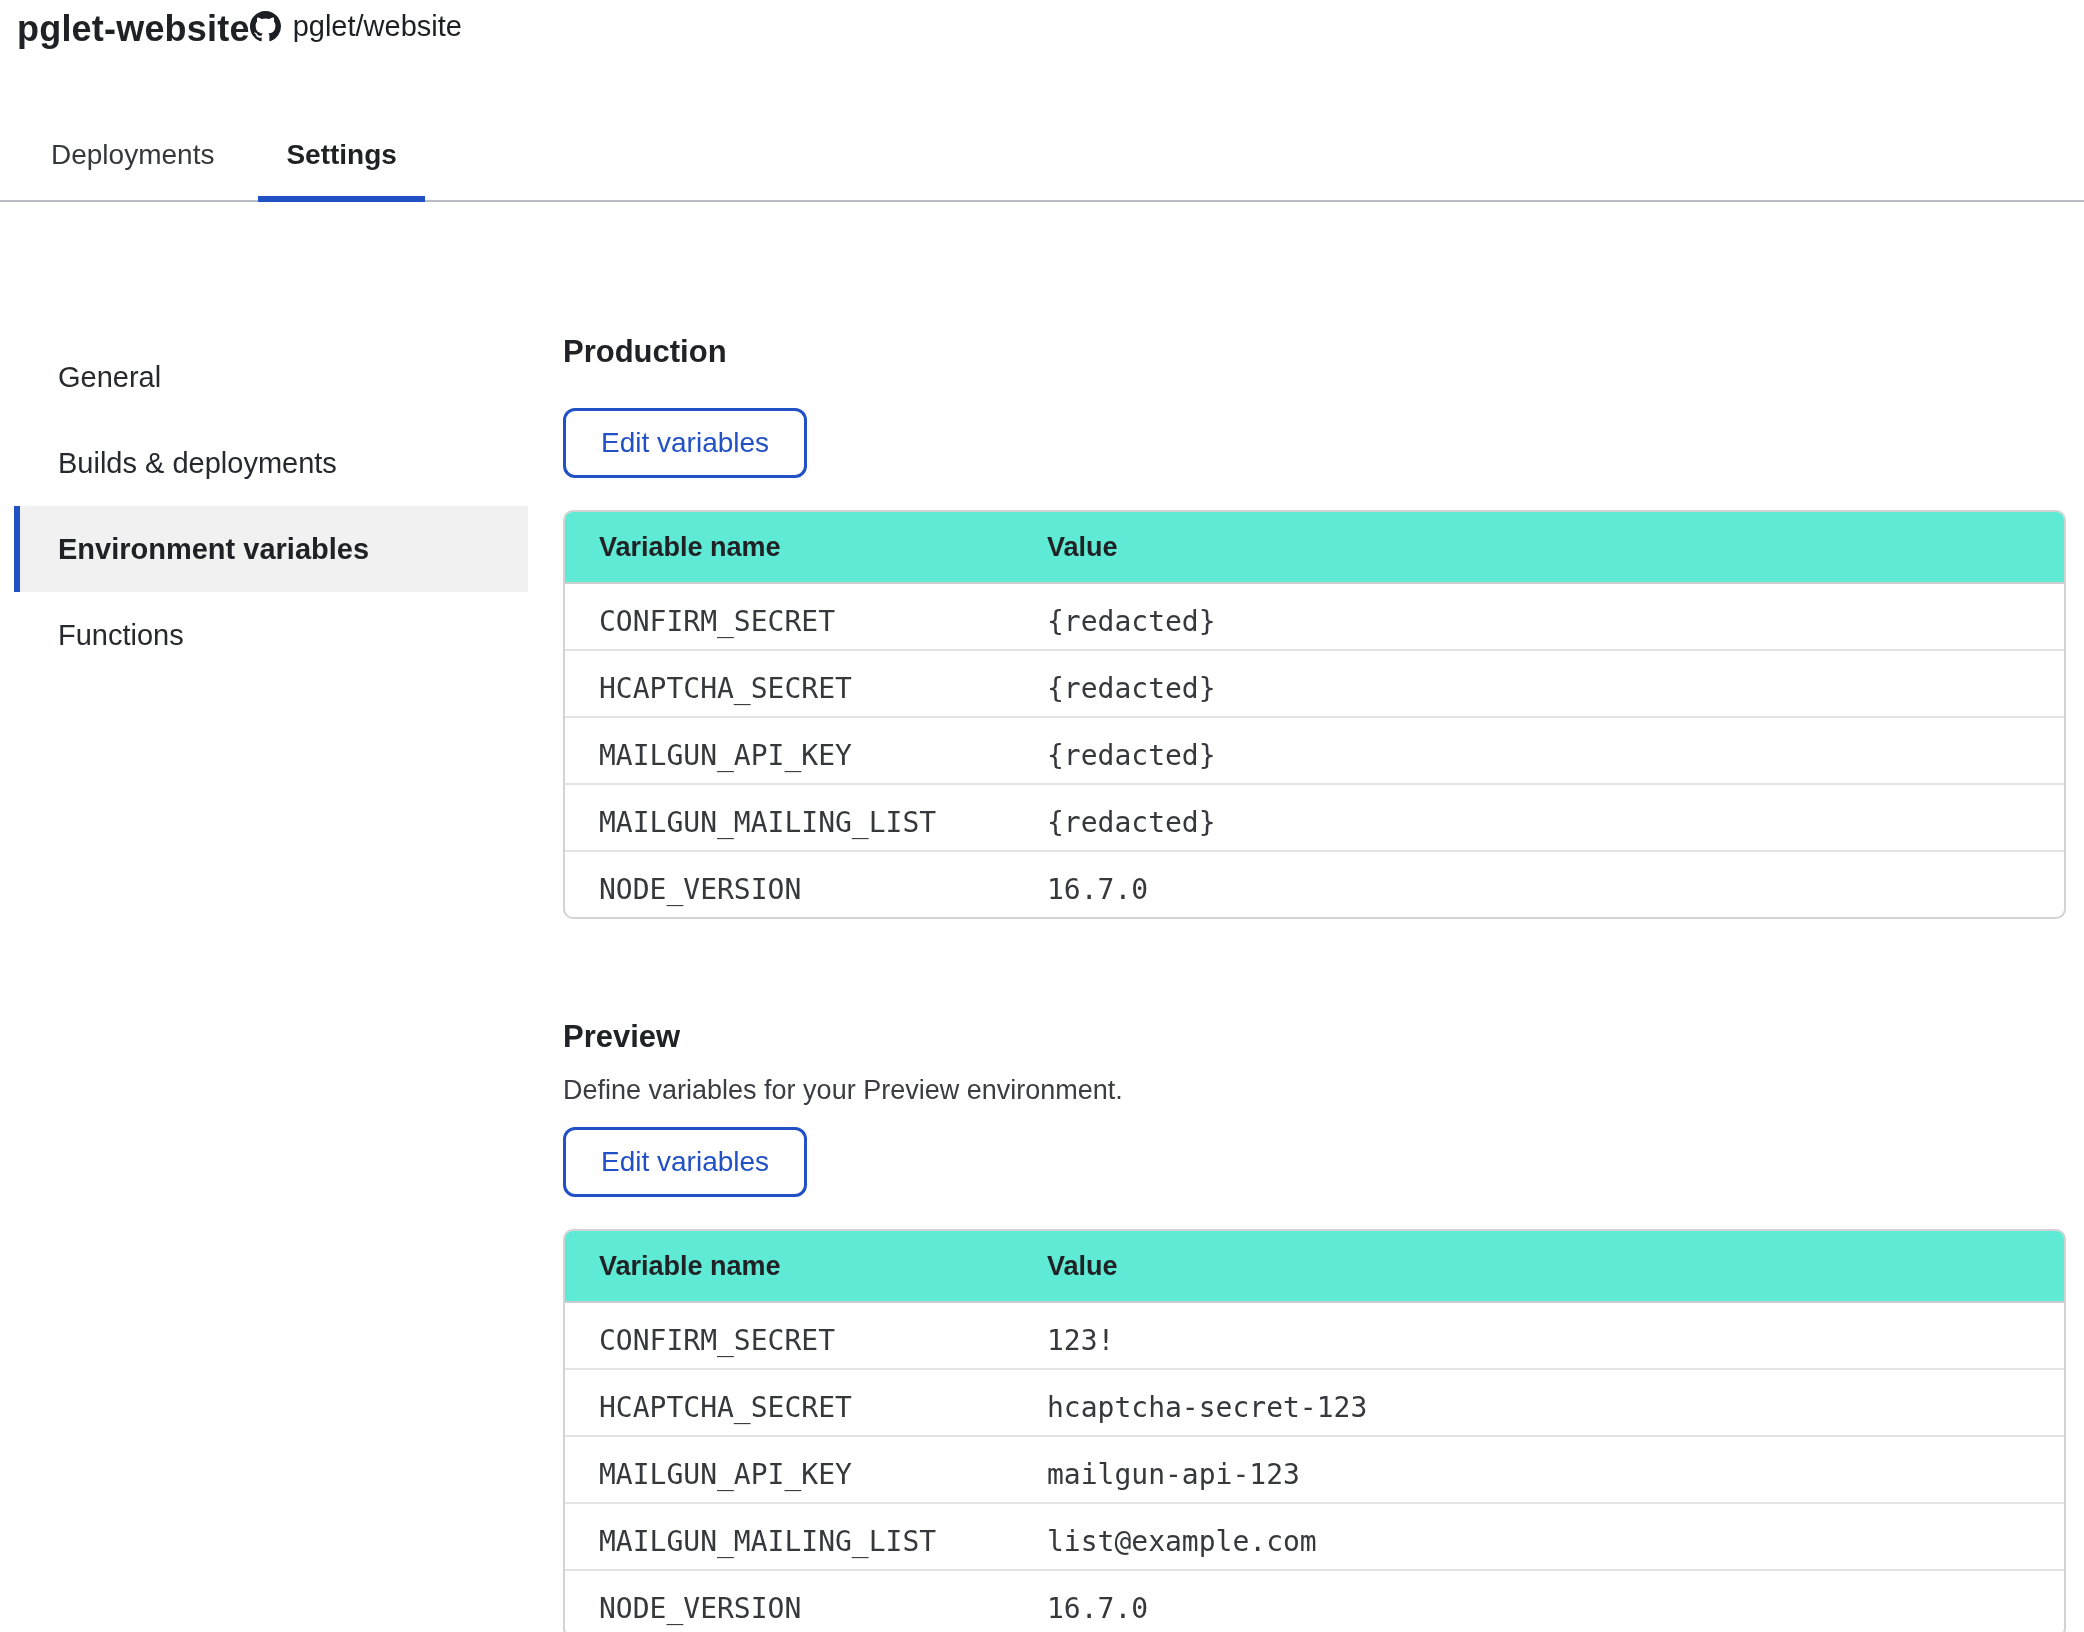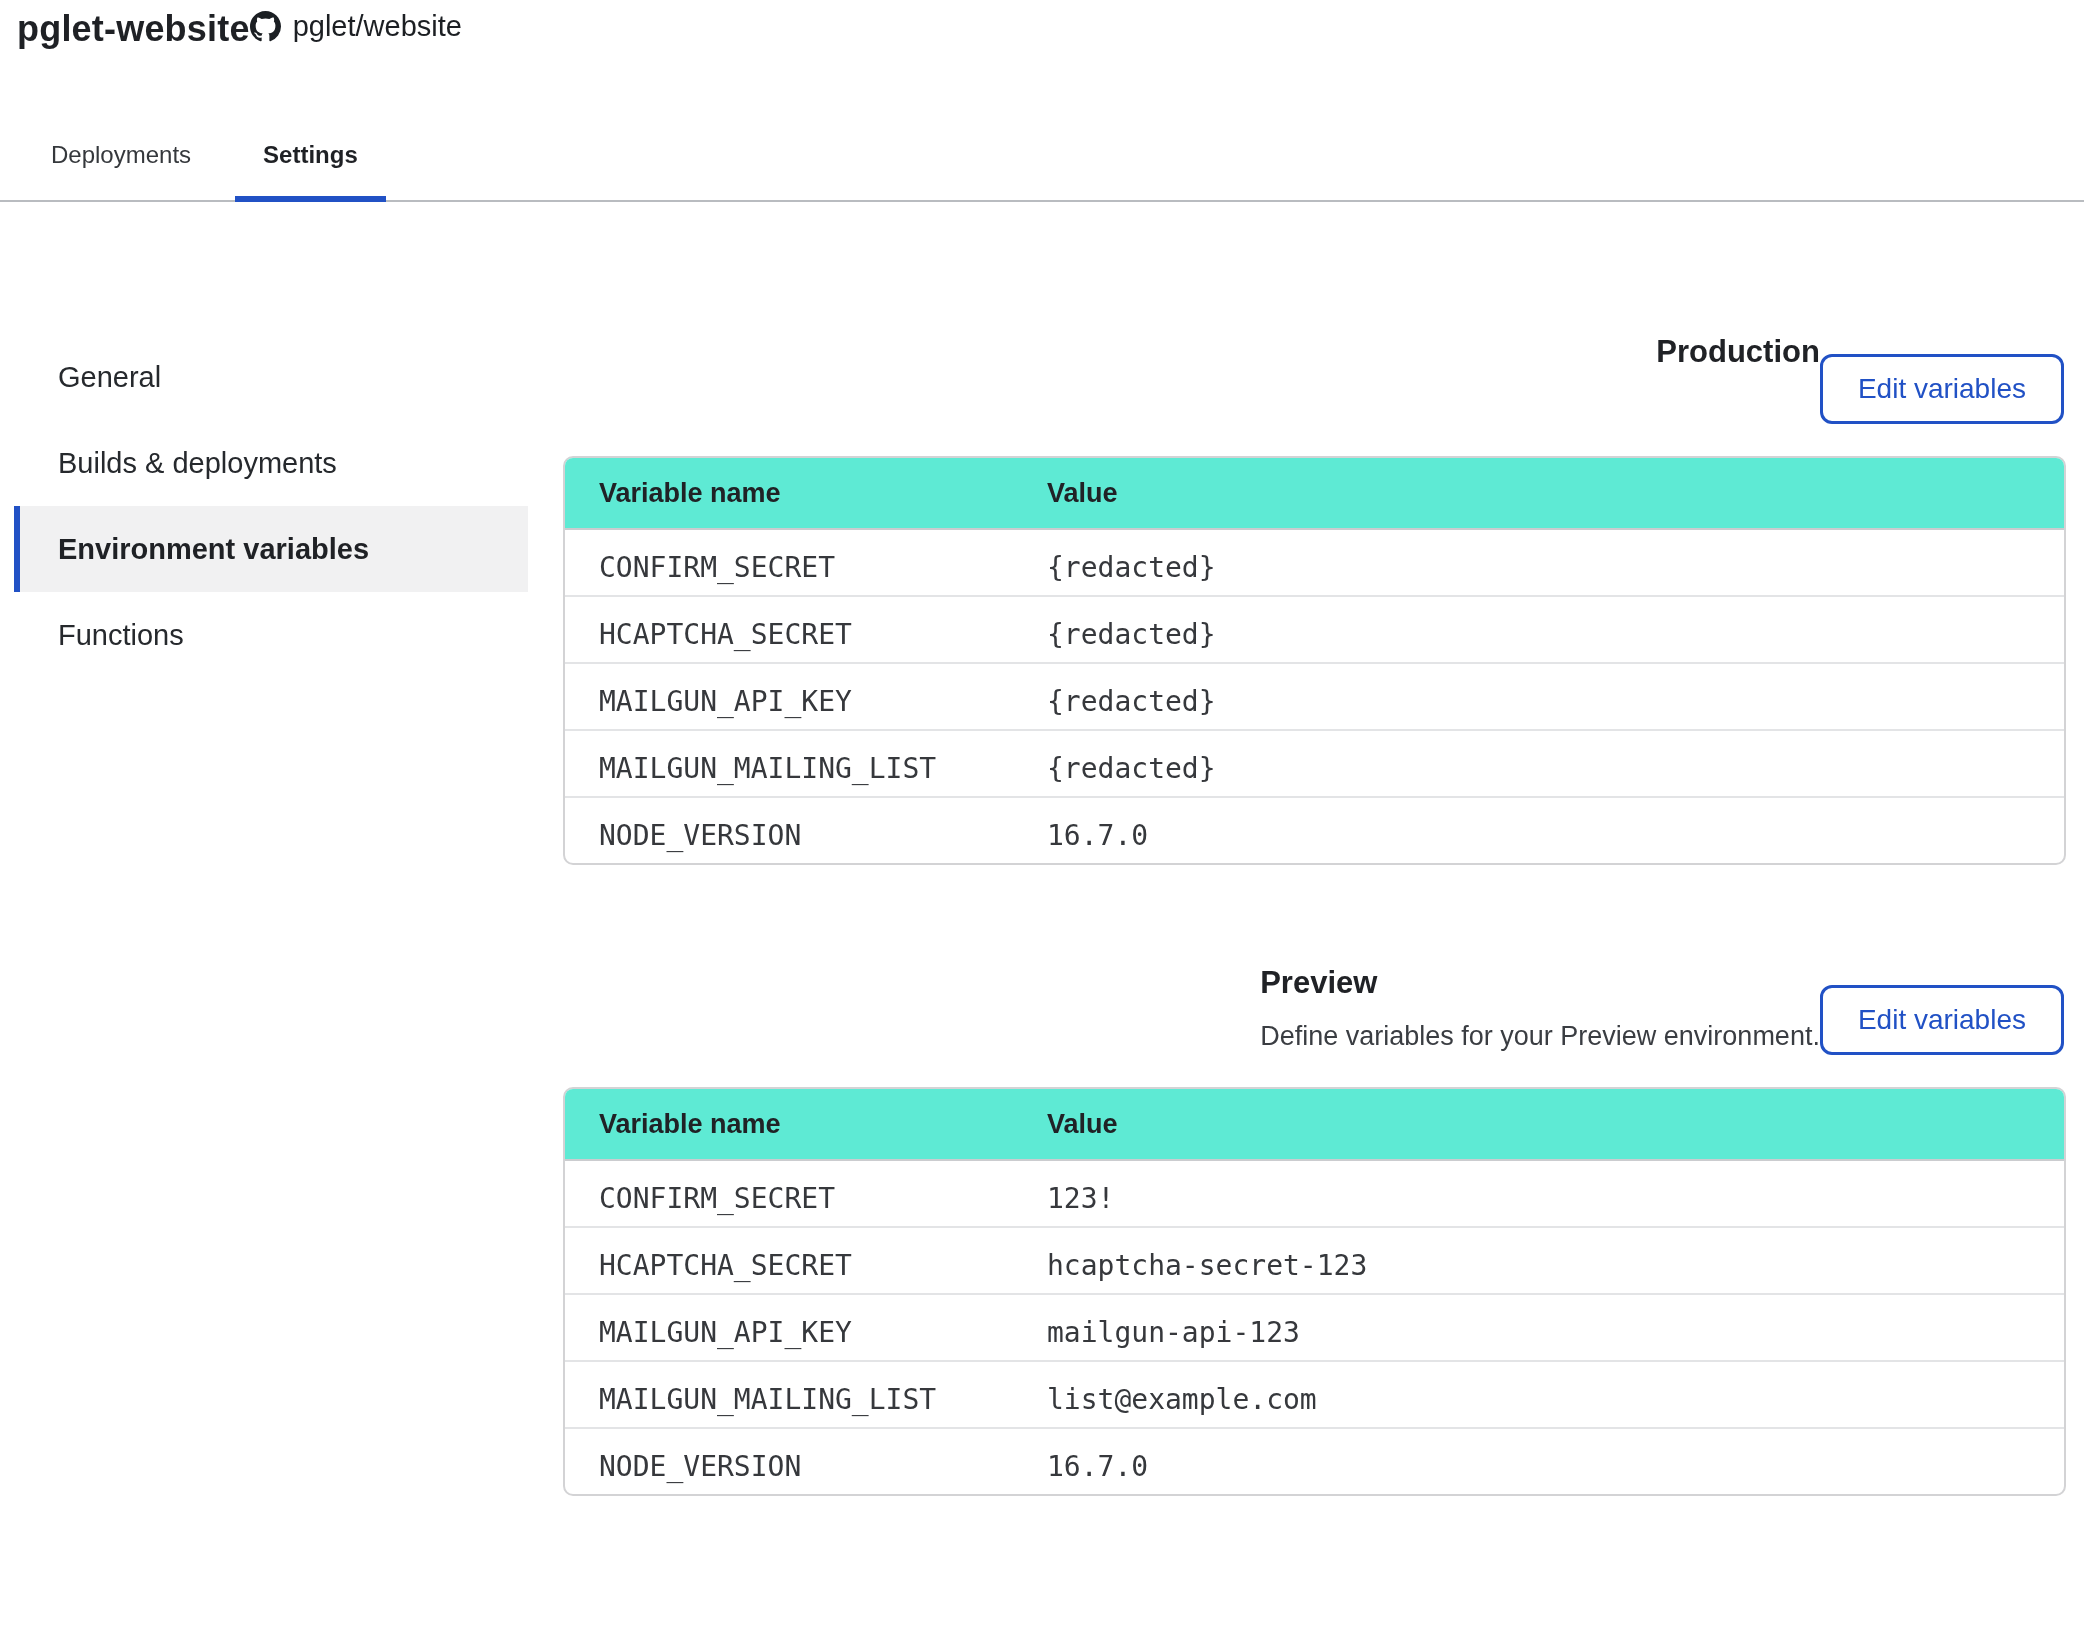--- a/index.html
+++ b/index.html
@@ -23,21 +23,21 @@
   }
   .repo-link svg { display: block; }
 
   
   .tabs {
     display: flex; margin-top: 88px; padding-left: 23px;
     border-bottom: 2px solid #b9bcc0;
   }
   .tab {
     padding: 0 28px 28px 28px;
-    font-size: 24px; color: #35383c; cursor: pointer; position: relative;
+    font-size: 28px; color: #35383c; cursor: pointer; position: relative;
     line-height: 34px; white-space: nowrap; text-align: right;
   }
   .tab + .tab { margin-left: 16px; }
   .tab.active { font-weight: 700; color: #1f2125; }
   .tab.active::after {
     content: ""; position: absolute; left: 0; right: 0; bottom: -2px; height: 6px;
     background: #2151c5;
   }
 
   
@@ -50,21 +50,21 @@
     border-left: 6px solid transparent;
   }
   .side-item.active {
     background: #f1f1f2; border-left-color: #2151c5; font-weight: 700; color: #1f2125;
   }
 
   main { flex: 1 1 auto; margin-left: 35px; }
 
   
   .section + .section { margin-top: 100px; }
-  .section-head { display: flex; justify-content: flex-end; align-items: flex-start; }
+  .section-head { display: flex; justify-content: space-between; align-items: flex-start; flex-direction: column; }
   .section-title { font-size: 31px; font-weight: 700; color: #202226; margin-bottom: 18px; }
   .section-desc { font-size: 27px; color: #3a3d42; line-height: 34px; }
   .edit-btn {
     flex: 0 0 auto; margin-top: 20px; margin-right: 2px;
     background: #ffffff; color: #2151c5;
     border: 3px solid #2151c5; border-radius: 12px;
     font-family: inherit; font-size: 28px; font-weight: 500;
     padding: 15px 35px; line-height: 34px; cursor: pointer; white-space: nowrap;
   }
 

